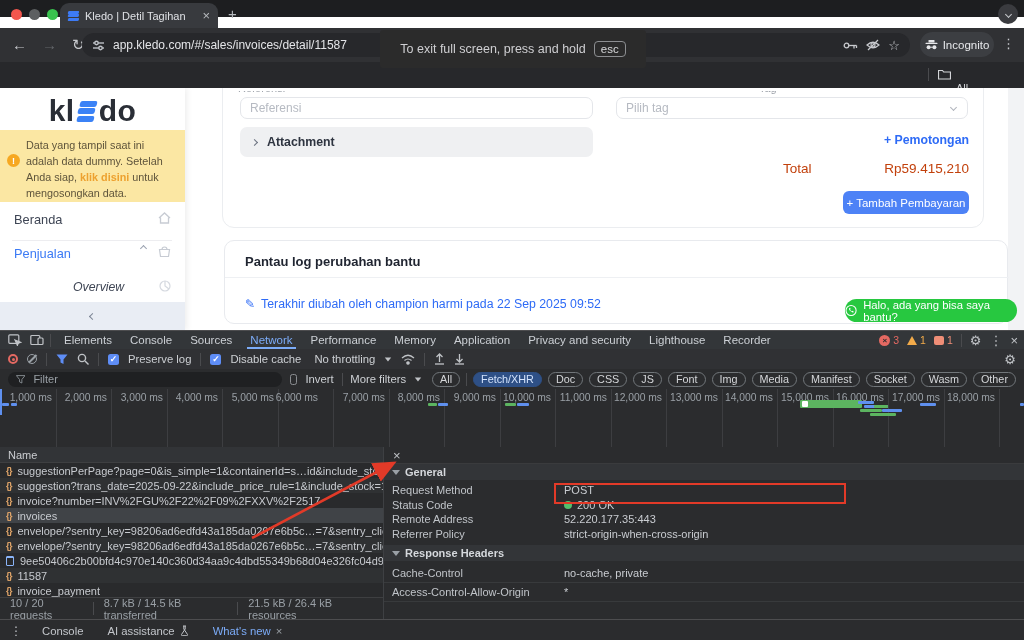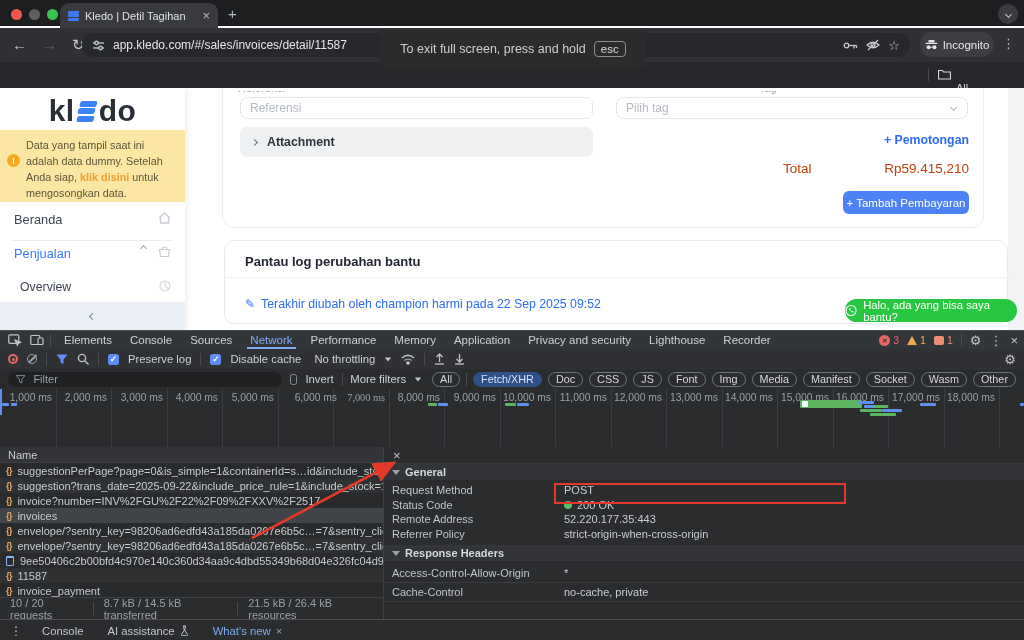--- a/index.html
+++ b/index.html
@@ -1,21 +1,21 @@
 <!DOCTYPE html>
 <html><head>
 <meta charset="utf-8">
 <style>
   html,body{margin:0;padding:0;background:#000;}
   *{box-sizing:border-box;font-family:"Liberation Sans",sans-serif;}
   .screen{position:relative;width:1024px;height:640px;overflow:hidden;background:#fff;}
   .abs{position:absolute;}
 
   
-  .tabstrip{left:0;top:0;width:1024px;height:26px;background:#1d1e20;}
+  .tabstrip{left:0;top:0;width:1024px;height:17px;background:#1d1e20;}
   .light{width:11px;height:11px;border-radius:50%;display:inline-block;}
   .tab{left:60px;top:3px;width:158px;height:25px;background:#383a3e;border-radius:9px 9px 0 0;color:#dfe1e5;font-size:11px;display:flex;align-items:center;padding:0 8px;gap:6px;}
   .tab .title{flex:1;white-space:nowrap;overflow:hidden;}
   .tab .x, .newtab{color:#b7babe;font-size:13px;}
   .favicon-bars i{display:block;width:11px;height:2.6px;background:#3d7bf5;border-radius:1px;margin:1px 0;transform:skewX(-14deg);}
   .toolbar{left:0;top:28px;width:1024px;height:34px;background:#303134;color:#c8cace;}
   .omnibox{left:82px;top:33px;width:828px;height:24px;background:#27282b;border-radius:13px;display:flex;align-items:center;color:#e4e5e8;font-size:12px;padding:0 10px;gap:8px;}
   .navbtn{font-size:15px;line-height:34px;}
   .toast{left:380px;top:30px;width:266px;height:38px;background:rgba(43,43,43,.97);border-radius:3px;display:flex;align-items:center;justify-content:center;gap:8px;color:#cfcfd2;font-size:12.5px;z-index:5;}
   .esckey{border:1px solid #8c8e91;border-radius:4px;padding:1px 6px;font-size:11.5px;color:#d8d9db;}
@@ -273,21 +273,21 @@
       <div class="abs navitem" style="top:158px;color:#3b7af5;">
         <span class="grow">Penjualan</span>
         <span class="chev up" style="color:#9aa2b0;margin-right:4px;"></span>
         <svg width="13" height="12" viewBox="0 0 13 12">
             <g fill="none" stroke="#9aa2b0" stroke-width="1.2">
               <path d="M1.5 3.5 h10 l-1 7 h-8 Z"></path>
               <path d="M4 3.5 q0-2.5 2.5-2.5 t2.5 2.5"></path>
             </g>
           </svg>
       </div>
-      <div class="abs navitem" style="top:192px;padding-left:20px;font-size:12.3px;">
+      <div class="abs navitem" style="top:192px;padding-left:73px;font-size:12.3px;font-style:italic;">
         <span class="grow">Overview</span>
         <svg width="12" height="12" viewBox="0 0 12 12">
             <g fill="none" stroke="#b3bac6" stroke-width="1.2">
               <circle cx="6" cy="6" r="5"></circle>
               <path d="M6 1 V6 L10 9"></path>
             </g>
           </svg>
       </div>
       <div class="abs sidefoot">
           <span class="chev left"></span>
@@ -421,23 +421,23 @@
         <div class="ticklabel" style="left: -6px;">1,000 ms</div>
         <div class="tickline" style="left: 111px;"></div>
         <div class="ticklabel" style="left: 49px;">2,000 ms</div>
         <div class="tickline" style="left: 167px;"></div>
         <div class="ticklabel" style="left: 105px;">3,000 ms</div>
         <div class="tickline" style="left: 222px;"></div>
         <div class="ticklabel" style="left: 160px;">4,000 ms</div>
         <div class="tickline" style="left: 278px;"></div>
         <div class="ticklabel" style="left: 216px;">5,000 ms</div>
         <div class="tickline" style="left: 333px;"></div>
-        <div class="ticklabel" style="left: 279px; padding-left: 9px;">6,000 ms</div>
+        <div class="ticklabel" style="left: 260px; padding-left: 9px;">6,000 ms</div>
         <div class="tickline" style="left: 389px;"></div>
-        <div class="ticklabel" style="left: 327px; font-family: Liberation Serif, serif;">7,000 ms</div>
+        <div class="ticklabel" style="left: 327px;">7,000 ms</div>
         <div class="tickline" style="left: 444px;"></div>
         <div class="ticklabel" style="left: 382px;">8,000 ms</div>
         <div class="tickline" style="left: 500px;"></div>
         <div class="ticklabel" style="left: 438px;">9,000 ms</div>
         <div class="tickline" style="left: 555px;"></div>
         <div class="ticklabel" style="left: 493px;">10,000 ms</div>
         <div class="tickline" style="left: 611px;"></div>
         <div class="ticklabel" style="left: 549px;">11,000 ms</div>
         <div class="tickline" style="left: 666px;"></div>
         <div class="ticklabel" style="left: 604px;">12,000 ms</div>
@@ -555,29 +555,29 @@
               <span>strict-origin-when-cross-origin</span>
             </span>
           </div>
         </div>
       <div class="secband" style="margin-top:4px;">
           <span class="caret"></span>
           <span>Response Headers</span>
         </div>
       <div id="response-rows" style="padding-top:3px;">
           <div class="kvrow spaced">
+            <span class="k">Cache-Control</span>
+            <span class="v">
+              <span>no-cache, private</span>
+            </span>
+          </div>
+          <div class="kvrow spaced">
             <span class="k">Access-Control-Allow-Origin</span>
             <span class="v">
               <span>*</span>
-            </span>
-          </div>
-          <div class="kvrow spaced">
-            <span class="k">Cache-Control</span>
-            <span class="v">
-              <span>no-cache, private</span>
             </span>
           </div>
         </div>
     </div>
 
     <div class="abs drawer">
       <span style="color:#c0c3c7;font-size:12px;margin-right:6px;">⋮</span>
       <div class="drawer-item">
           <span>Console</span>
         </div>

